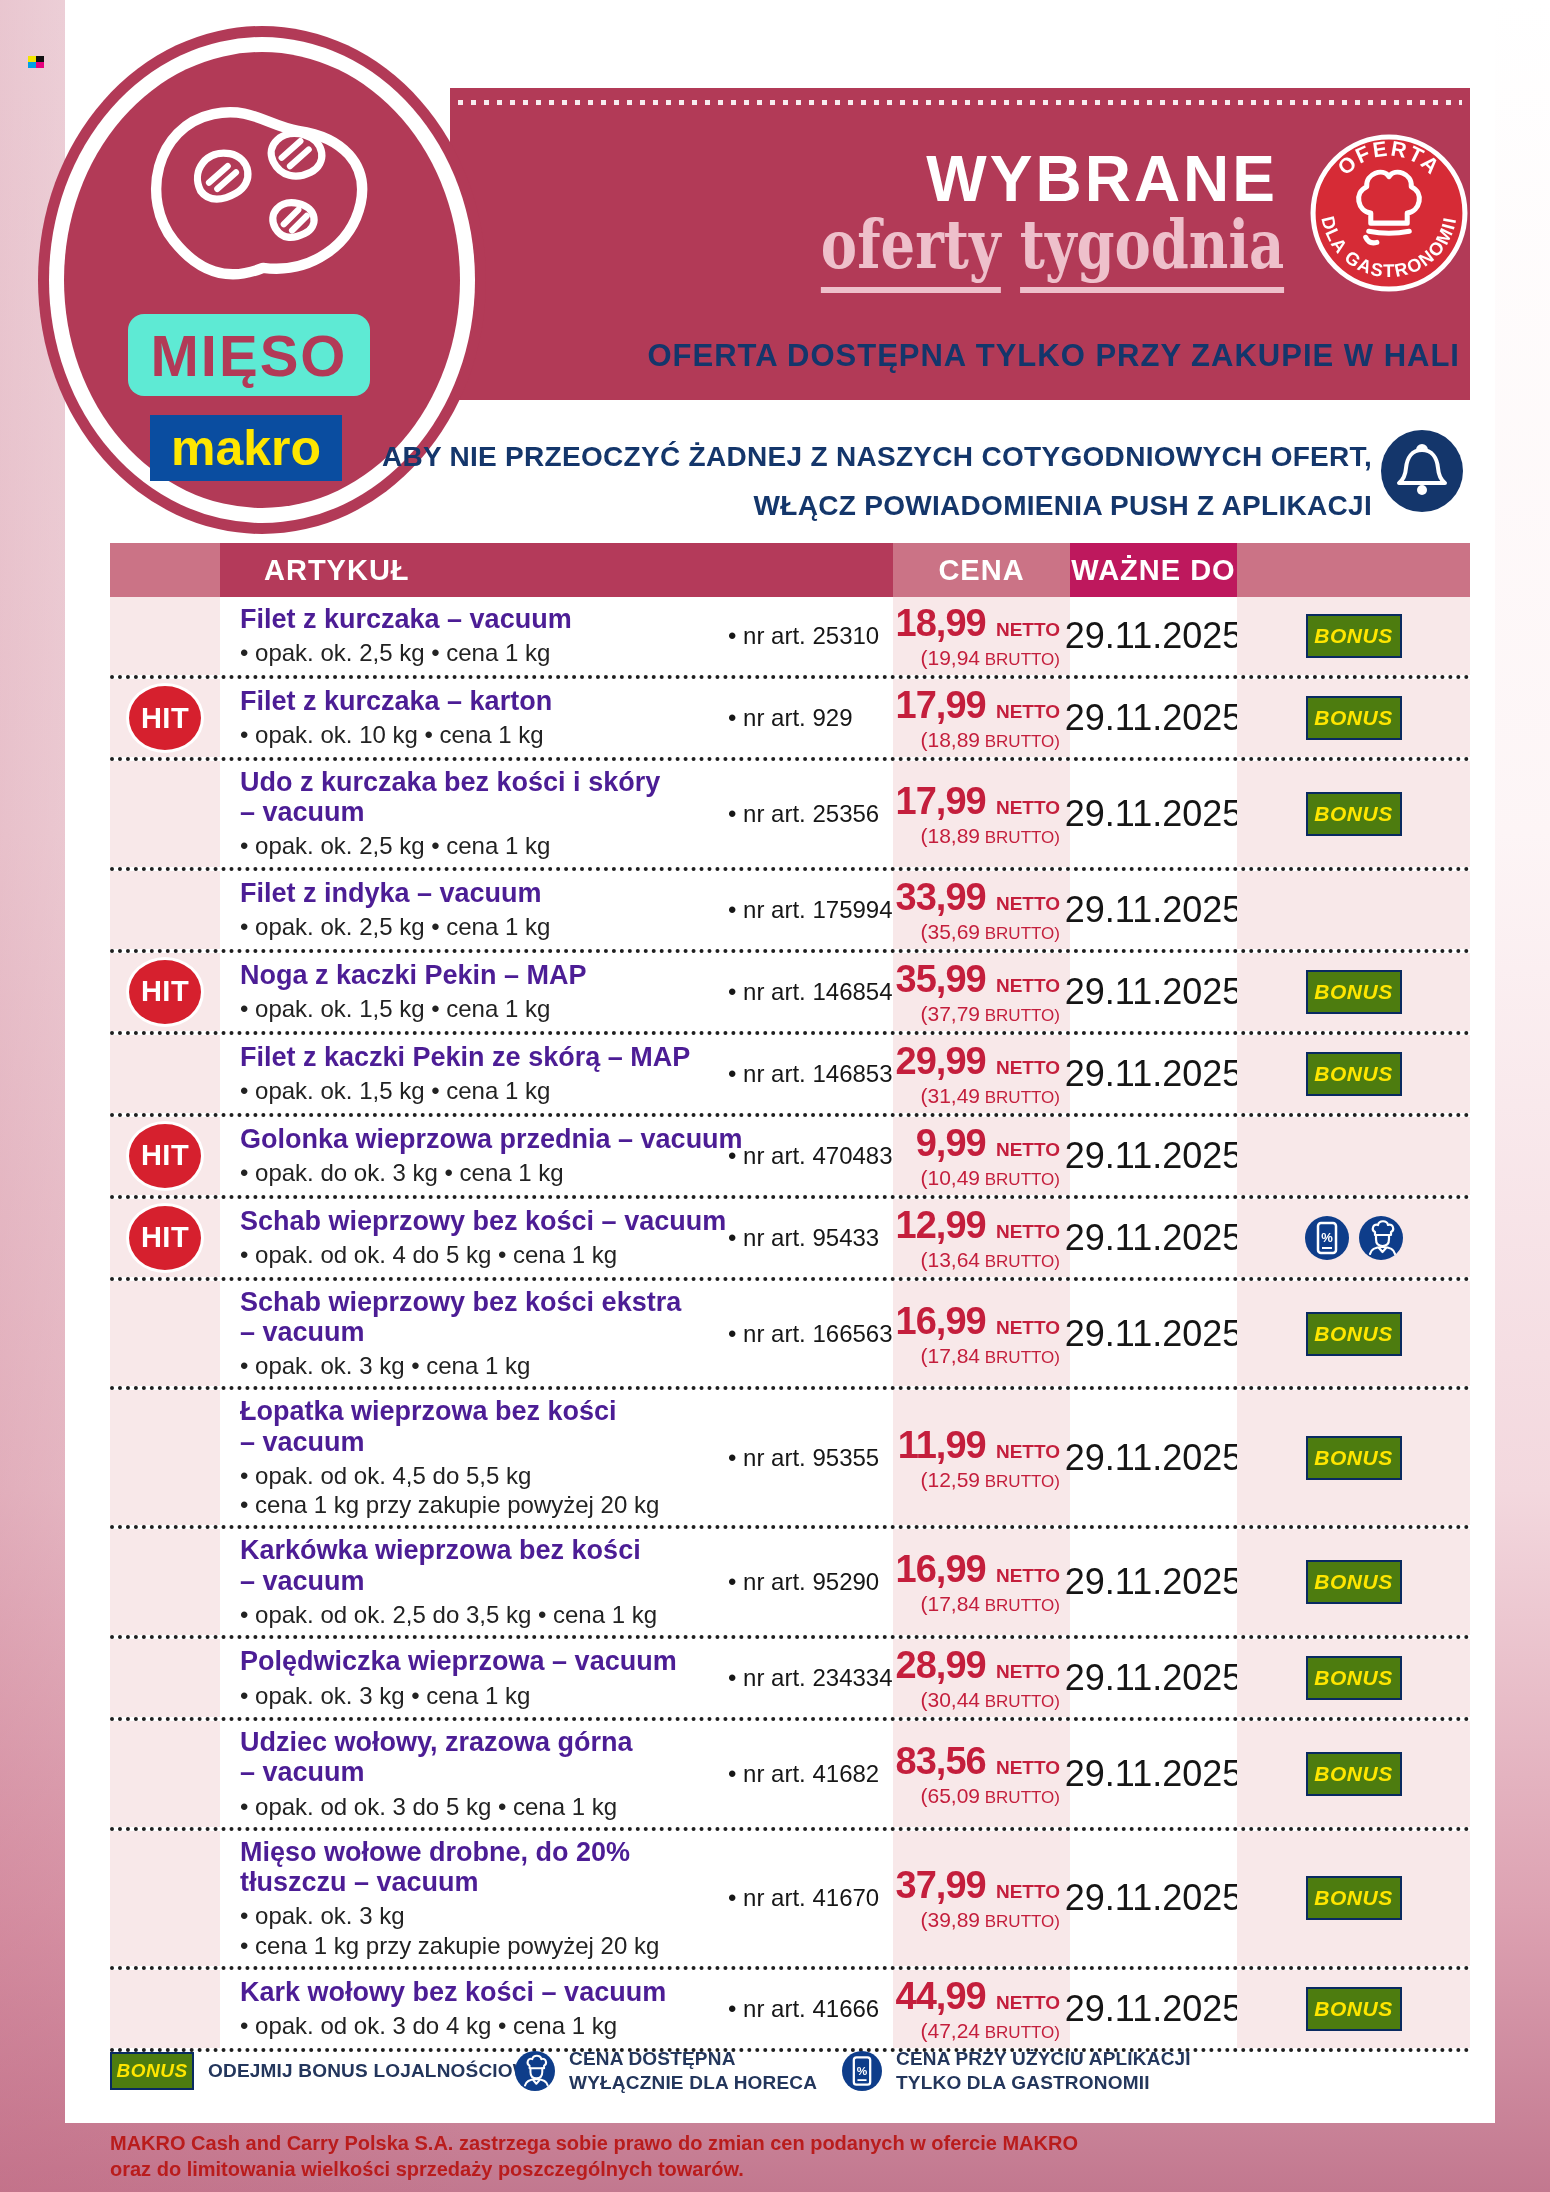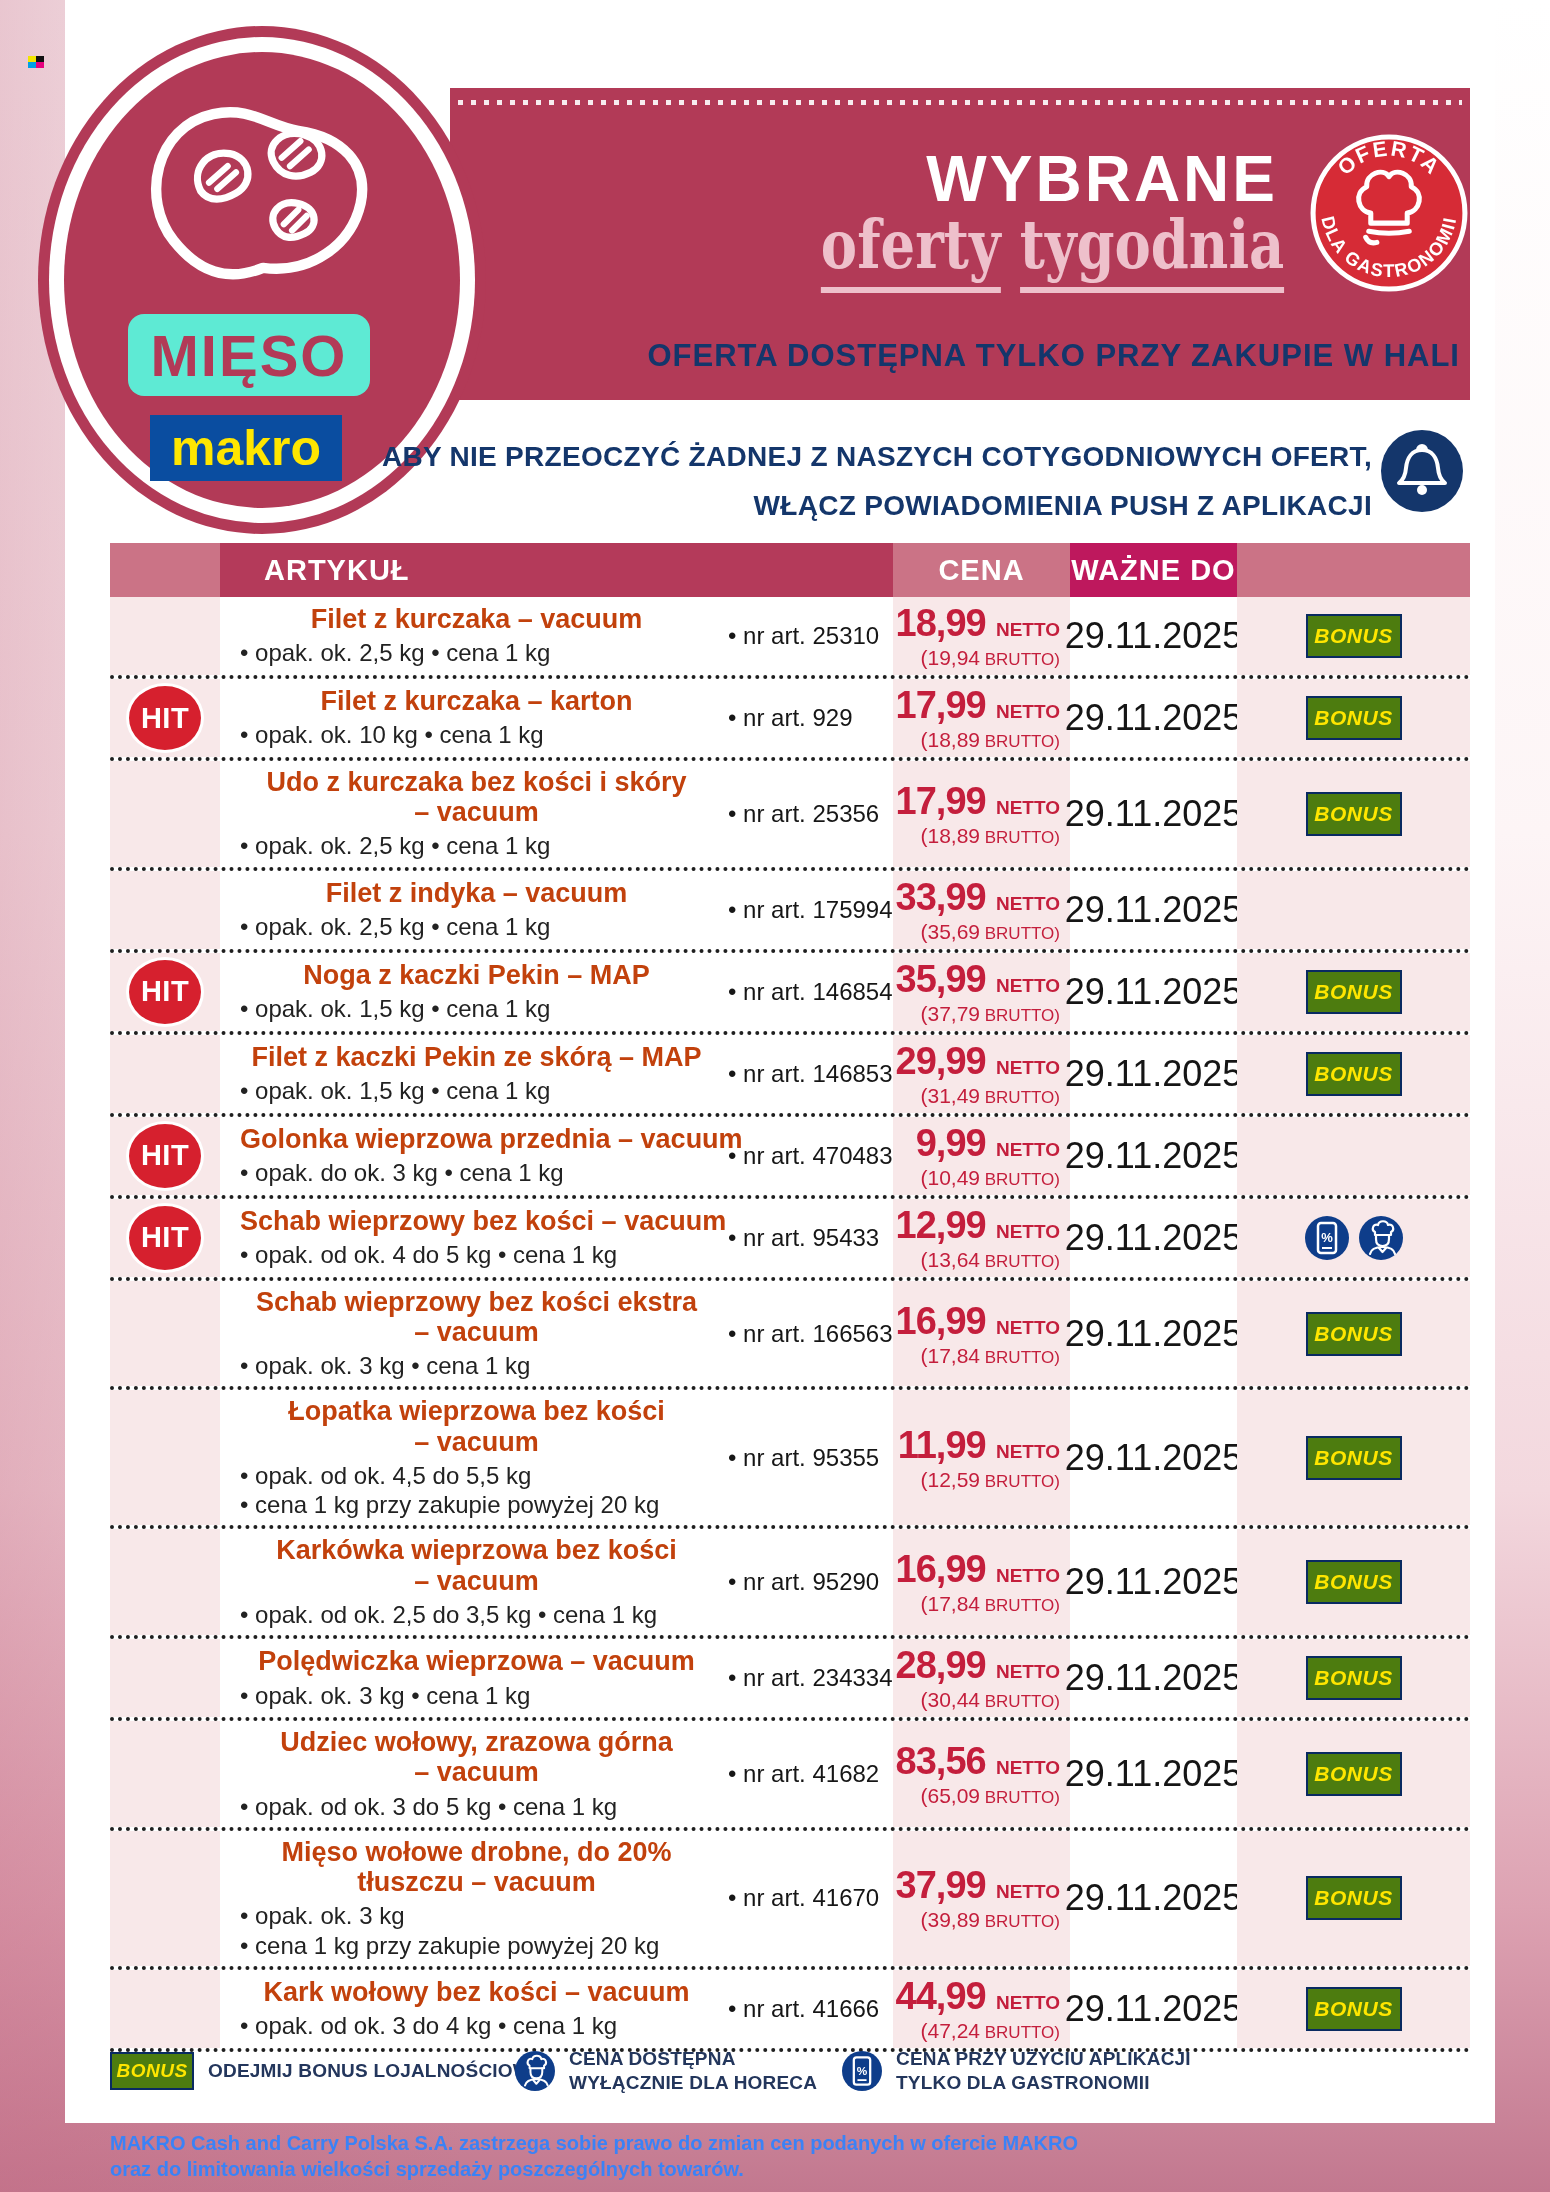--- a/index.html
+++ b/index.html
@@ -64,21 +64,21 @@
   .thead .c3{background:#cb7386;justify-content:center;}
   .thead .c4{background:#be185d;justify-content:center;}
   .thead .c5{background:#cb7386;}
 
   .row{display:flex;position:relative;min-height:78px;border-bottom:4px dotted #1f1f1f;}
   .cell{box-sizing:border-box;}
   .row .c1{background:#f8e8e9;display:flex;align-items:center;justify-content:center;}
   .hit-badge{width:72px;height:64px;background:#d6202e;border:3px solid #ffffff;border-radius:50%;
     display:flex;align-items:center;justify-content:center;color:#ffffff;font-weight:bold;font-size:29px;letter-spacing:0.5px;}
   .row .c2{background:#ffffff;position:relative;padding:6px 180px 6px 20px;display:flex;flex-direction:column;justify-content:center;}
-  .name-line{font-size:27px;font-weight:bold;color:#c2410c;line-height:1.12;white-space:nowrap;text-align:center;}
+  .name-line{font-size:27px;font-weight:bold;color:#4c1d95;line-height:1.12;white-space:nowrap;}
   .prod-details{margin-top:4px;}
   .detail{font-size:24px;color:#222222;line-height:1.22;}
   .detail::before{content:"• ";}
   .artno{position:absolute;left:508px;top:50%;transform:translateY(-50%);font-size:24px;color:#161616;white-space:nowrap;}
   .artno::before{content:"• ";}
   .row .c3{background:#f8e8e9;display:flex;flex-direction:column;align-items:flex-end;justify-content:center;padding-right:10px;}
   .price-top{display:flex;align-items:baseline;gap:5px;color:#c41e3c;white-space:nowrap;}
   .net{font-size:38px;font-weight:bold;letter-spacing:-1px;}
   .netto{font-size:19px;font-weight:bold;}
   .price-gross{color:#c41e3c;font-size:21px;margin-top:1px;white-space:nowrap;}
@@ -96,21 +96,21 @@
   .legend-group{position:absolute;top:0;height:66px;display:flex;align-items:center;gap:14px;}
   .lg1{left:0;}
   .lg2{left:405px;}
   .lg3{left:732px;}
   .legend .bonus-badge{width:80px;height:34px;}
   .legend .bonus-badge span{font-size:19px;}
   .legend .mini-icon{width:40px;height:40px;}
   .legend .mini-icon svg{width:40px;height:40px;}
   .legend-text{font-size:19px;font-weight:bold;color:#23365c;line-height:1.25;letter-spacing:0.2px;}
 
-  .disclaimer{position:absolute;left:110px;top:2130px;font-size:20px;font-weight:bold;color:#3b82f6;line-height:26px;}
+  .disclaimer{position:absolute;left:110px;top:2130px;font-size:20px;font-weight:bold;color:#b91c1c;line-height:26px;}
 </style>
 </head>
 <body>
 
 <div class="sheet"></div>
 
 <div class="regmark">
     <i></i>
     <i></i>
     <i></i>

